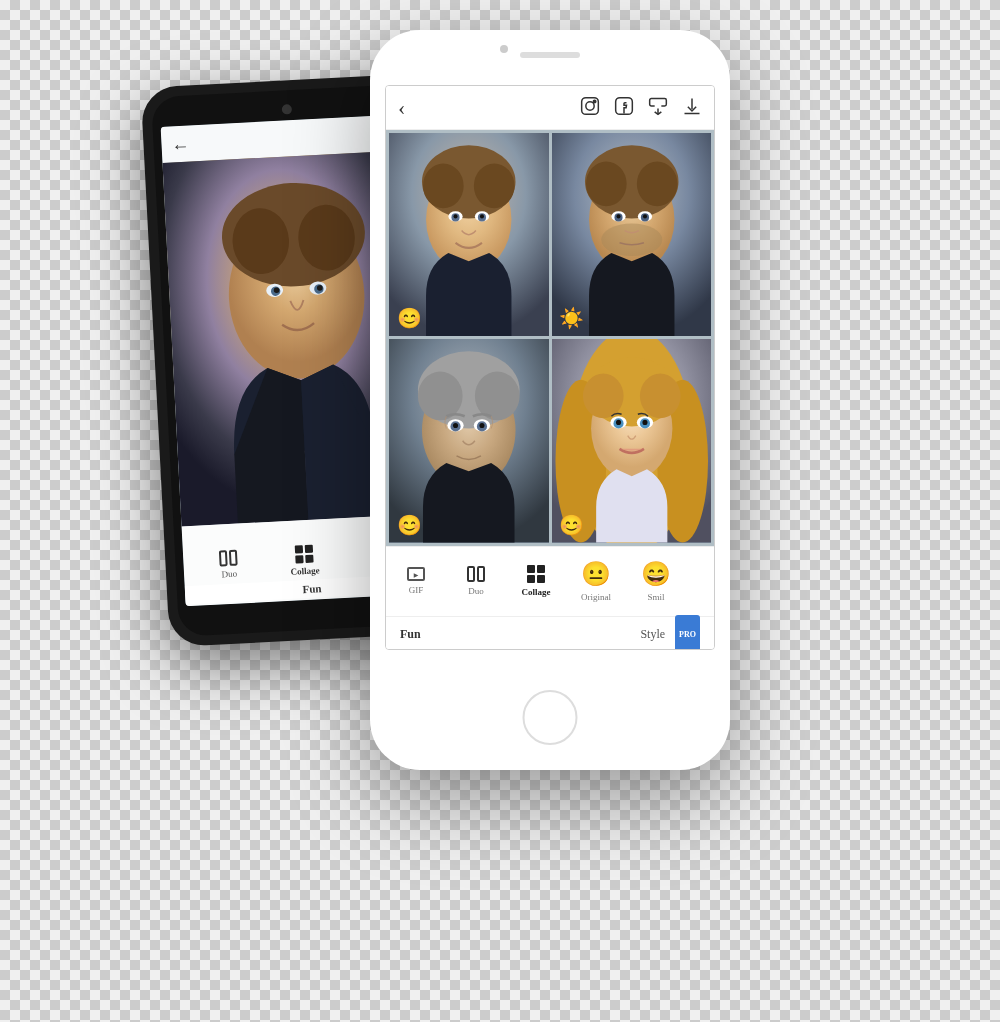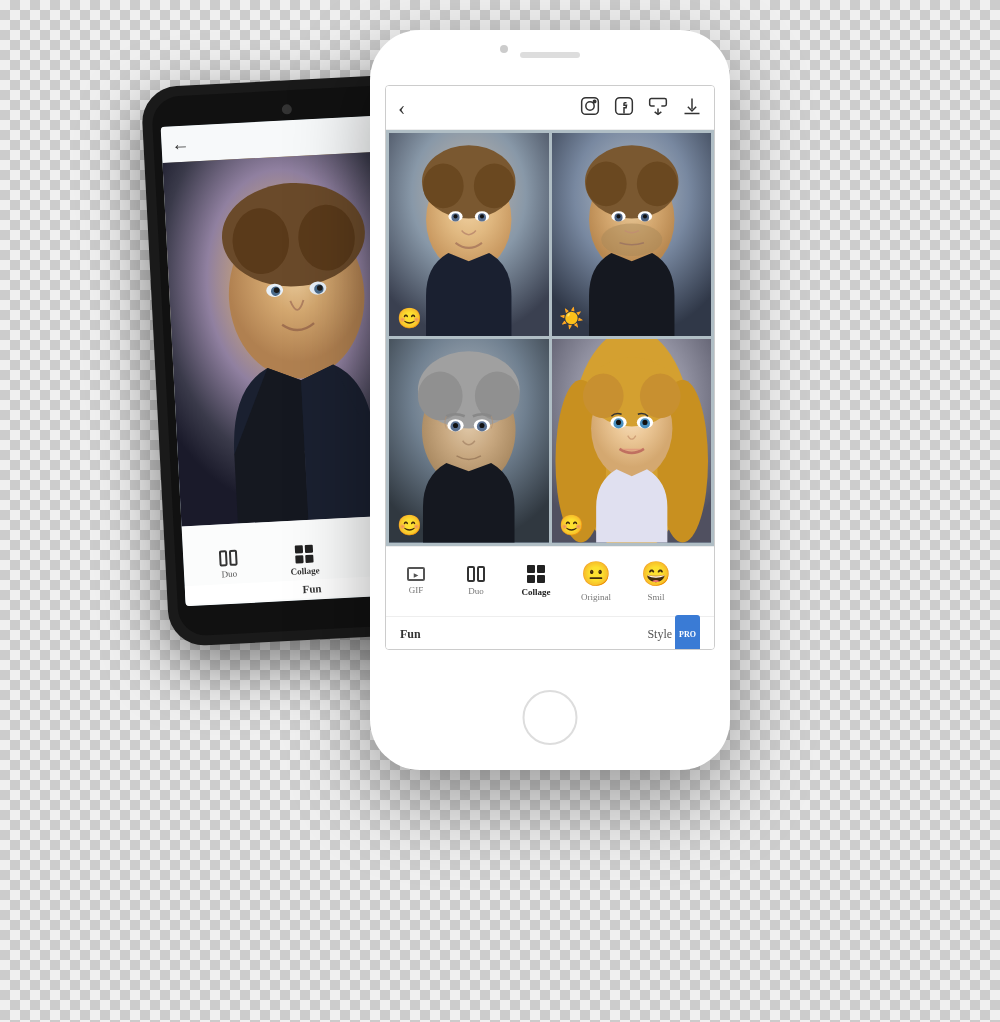--- a/index.html
+++ b/index.html
@@ -238,21 +238,21 @@
 
     .bottom-label {
       font-size: 12px;
       font-weight: bold;
       color: #333;
     }
 
     .style-badge {
       display: flex;
       align-items: center;
-      gap: 3px;
+      gap: 10px;
       font-size: 12px;
       color: #555;
     }
 
     .pro-badge {
       background: #3a7bd5;
       color: white;
       font-size: 8px;
       font-weight: bold;
       padding: 15px 4px;

